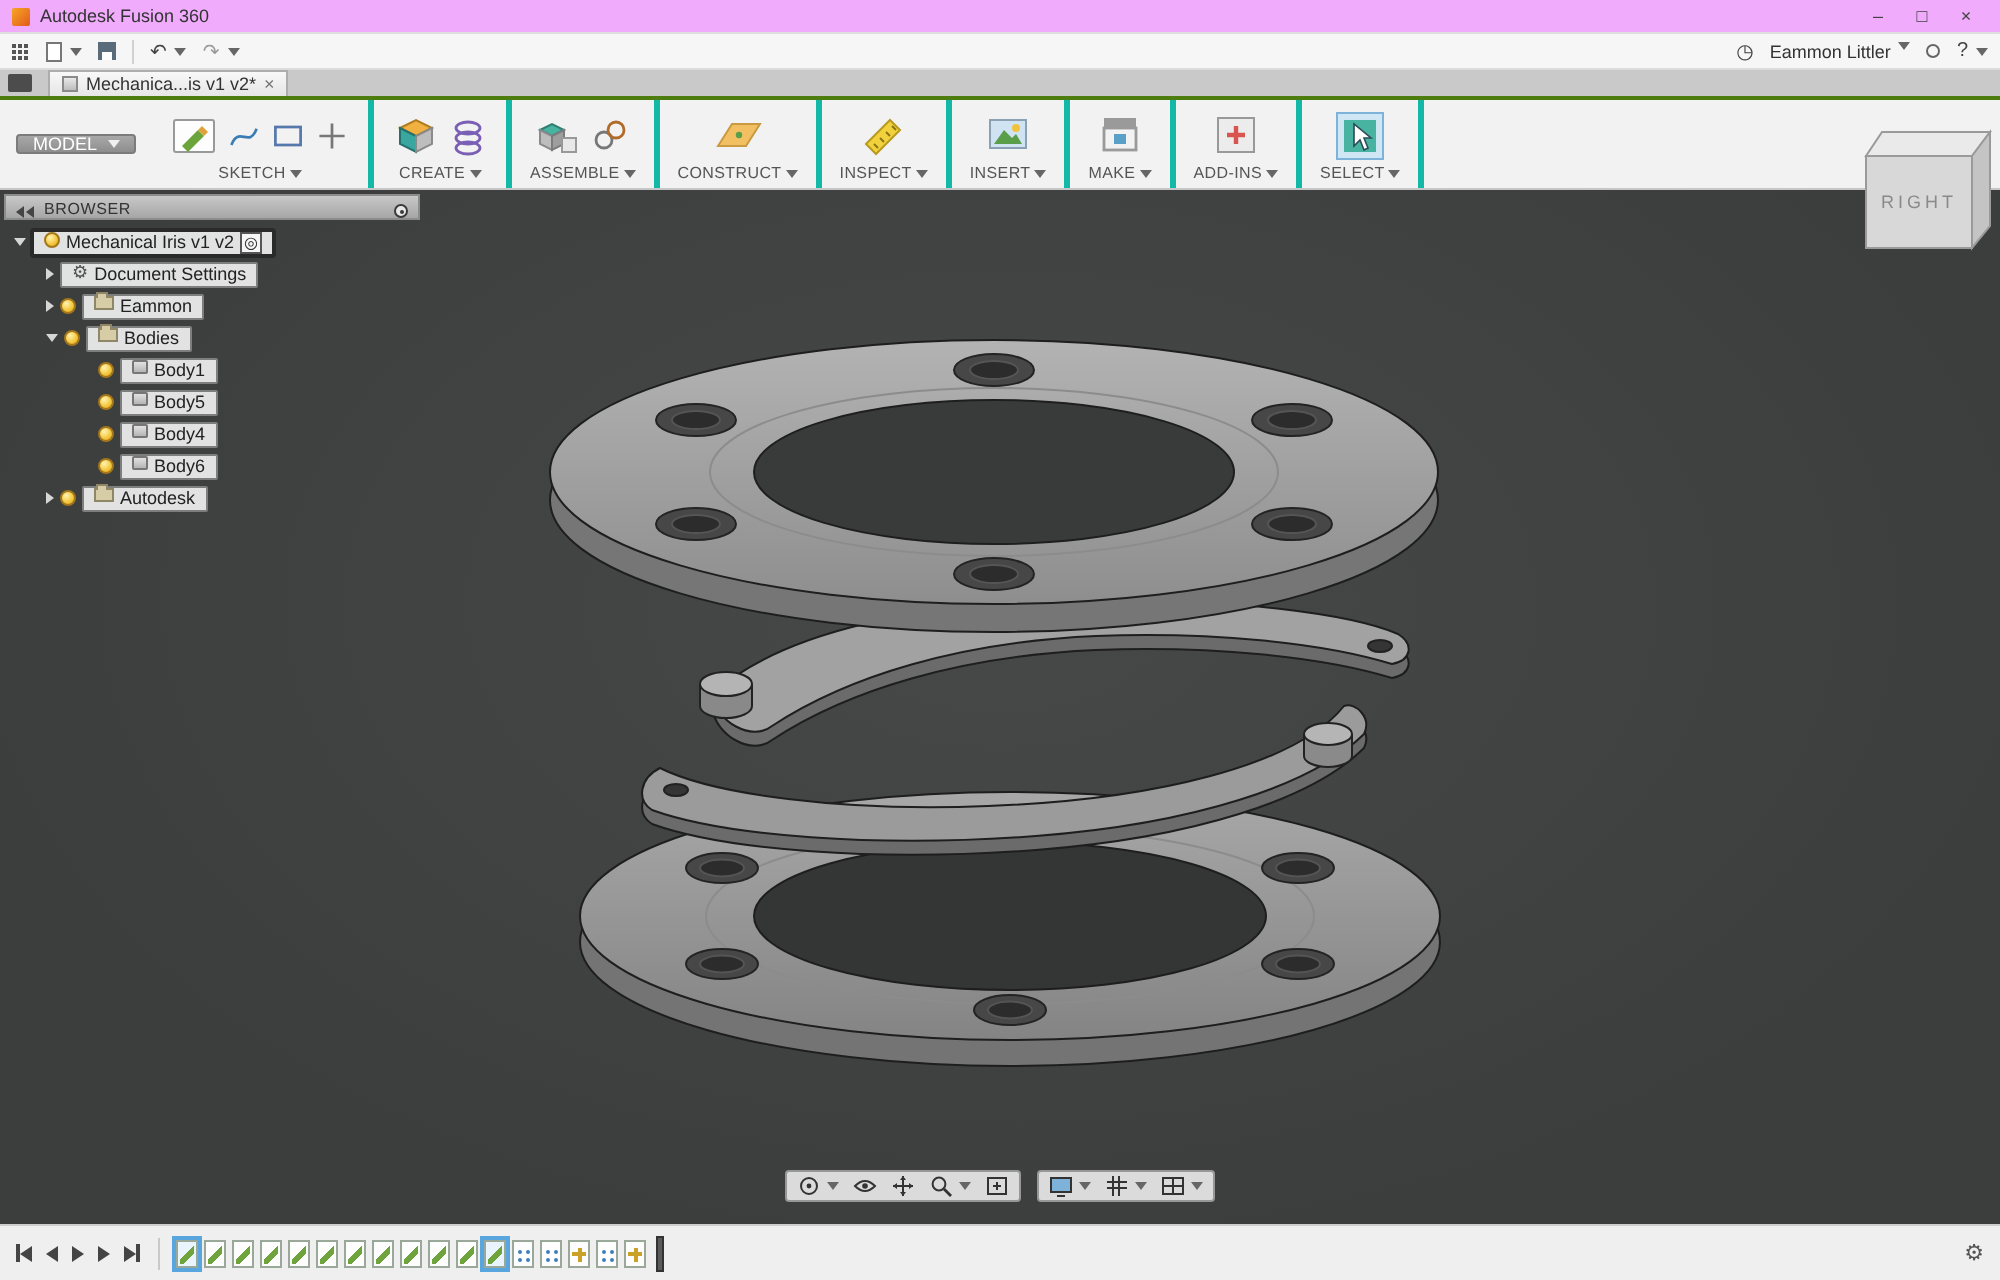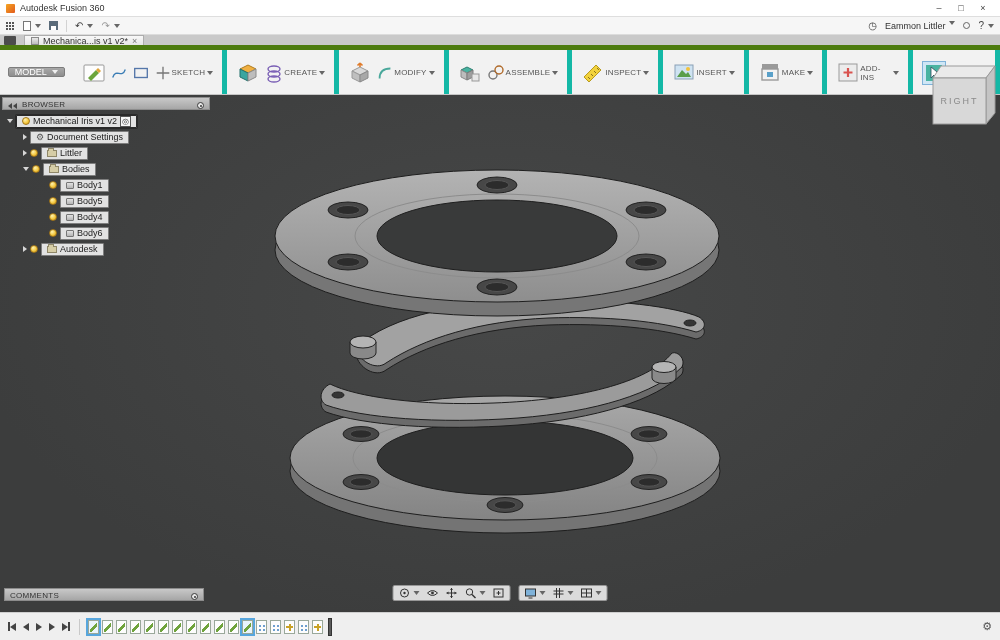--- a/index.html
+++ b/index.html
@@ -1,50 +1,50 @@
 <!DOCTYPE html>
 <html><head>
 <meta charset="utf-8">
 <style>
   *{box-sizing:border-box;margin:0;padding:0}
   html,body{width:1000px;height:640px;overflow:hidden}
   body{font-family:"Liberation Sans",sans-serif;background:#3f4040;-webkit-font-smoothing:antialiased}
   #app{position:relative;width:1000px;height:640px}
 
   
-  .titlebar{height:17px;background:#ffffff;border-bottom:1px solid #dedede;display:flex;align-items:center;padding:0 6px;font-size:9px;color:#333}
+  .titlebar{height:17px;background:#f0abfc;border-bottom:1px solid #dedede;display:flex;align-items:center;padding:0 6px;font-size:9px;color:#333}
   .logo{width:9px;height:9px;background:linear-gradient(135deg,#f5a623,#e25a1c);margin-right:5px;border-radius:1px}
   .spacer{flex:1}
   .winbtn{width:22px;text-align:center;color:#444;font-size:9px;cursor:default}
 
   
   .qat{height:18px;background:#f6f6f6;border-bottom:1px solid #dcdcdc;display:flex;align-items:center;padding:0 6px;font-size:10px;color:#444;gap:8px}
   .qat-btn{display:inline-flex;align-items:center;gap:2px;color:#444}
   .qat-btn.dim{color:#9a9a9a}
   .dots9{width:2px;height:2px;background:#555;box-shadow:3px 0 #555,6px 0 #555,0 3px #555,3px 3px #555,6px 3px #555,0 6px #555,3px 6px #555,6px 6px #555;margin:0 7px 6px 0}
   .doc-ico{width:8px;height:10px;background:#fff;border:1px solid #777}
   .save-ico{width:9px;height:9px;background:#5a6b7a;position:relative}
   .save-ico:after{content:"";position:absolute;left:2px;bottom:0;width:5px;height:4px;background:#fff}
   .vsep{width:1px;height:12px;background:#d2d2d2}
   .caret{width:0;height:0;border-left:3px solid transparent;border-right:3px solid transparent;border-top:4px solid #666;display:inline-block;margin-left:2px}
   .caret.light{border-top-color:#f0f0f0}
   .user{display:inline-flex;align-items:flex-start;gap:2px;font-size:9px;color:#333}
   .notif-dot{width:7px;height:7px;border:1px solid #666;border-radius:50%;display:inline-block}
 
   
-  .tabbar{height:15px;background:#c9c9c9;border-bottom:5px solid #4d7c0f;display:flex;align-items:stretch;padding-left:4px}
+  .tabbar{height:15px;background:#c9c9c9;border-bottom:2px solid #4d7c0f;display:flex;align-items:stretch;padding-left:4px}
   .panel-ico{width:12px;height:9px;background:#4c4c4c;border-radius:1px;align-self:center;margin-right:8px}
   .tab{background:linear-gradient(#f8f8f8,#e6e6e6);border:1px solid #adadad;border-bottom:none;display:flex;align-items:center;gap:4px;padding:0 6px;font-size:9px;color:#333}
   .tab-ico{width:8px;height:8px;background:linear-gradient(#e8e8e8,#bdbdbd);border:1px solid #8a8a8a}
   .tab-close{color:#777;font-size:9px}
 
   
   .ribbon{height:45px;background:#f2f2f2;border-bottom:1px solid #c6c6c6;display:flex;align-items:stretch}
   .model-btn{margin:17px 8px;width:60px;background:linear-gradient(#a8a8a8,#8e8e8e);border:1px solid #7c7c7c;border-radius:2px;color:#fff;font-size:9px;display:flex;align-items:center;justify-content:center;gap:3px}
-  .rgroup{display:flex;flex-direction:row;align-items:center;padding:4px 9px 3px;border-right:5px solid #14b8a6}
+  .rgroup{display:flex;flex-direction:column;align-items:center;justify-content:space-between;padding:4px 9px 3px;border-right:3px solid #14b8a6}
   .ricons{display:flex;align-items:center;gap:4px;height:27px}
   .rlabel{font-size:8px;color:#555;display:flex;align-items:center;letter-spacing:.2px}
   .sel-box{background:#cfe6f5;border:1px solid #7fb2d9;padding:1px;display:flex}
 
   
   .canvas{position:relative;height:517px;background:radial-gradient(ellipse at 50% 40%,#474848 0%,#3c3d3d 75%)}
   .model-svg{position:absolute;inset:0}
 
   
   .viewcube{position:absolute;top:-32px;right:3px}
@@ -54,21 +54,21 @@
   .bheader,.comments{height:13px;background:linear-gradient(#c8c8c8,#a6a6a6);border:1px solid #8c8c8c;display:flex;align-items:flex-end;padding:0 5px;font-size:8px;color:#333;letter-spacing:.3px}
   .bheader{width:208px}
   .dbl-arrow{display:inline-flex;margin-right:4px}
   .tri-sm{width:0;height:0;border-top:3px solid transparent;border-bottom:3px solid transparent;border-right:4px solid #444;margin-right:1px}
   .cdot{margin-left:auto;width:7px;height:7px;border:1px solid #3a3a3a;border-radius:50%;position:relative;background:#e8e8e8}
   .cdot:after{content:"";position:absolute;left:2px;top:2px;width:2px;height:2px;background:#3a3a3a;border-radius:50%}
   .tree{margin-top:3px}
   .trow{display:flex;align-items:center;height:16px;gap:3px}
   .arrow-right{width:0;height:0;border-left:4px solid #d6d6d6;border-top:3.5px solid transparent;border-bottom:3.5px solid transparent;display:inline-block}
   .arrow-down{width:0;height:0;border-top:4px solid #d6d6d6;border-left:3.5px solid transparent;border-right:3.5px solid transparent;display:inline-block}
-  .tbox{display:flex;align-items:center;gap:3px;background:rgba(240,240,240,.92);border:1px solid #7e7e7e;padding:0 5px;height:13px;border-radius:1px;white-space:nowrap}
+  .tbox{display:flex;gap:3px;background:rgba(240,240,240,.92);border:1px solid #7e7e7e;padding:0 5px;height:13px;border-radius:1px;white-space:nowrap}
   .tbox.root{border-color:#2a2a2a;box-shadow:0 0 0 1px #2a2a2a}
   .bulb{width:8px;height:8px;border-radius:50%;background:radial-gradient(circle at 35% 30%,#fff3b0,#f3c63a 60%,#d89b22);border:1px solid #a3771a;flex:none}
   .folder{width:10px;height:7px;background:#d6cda6;border:1px solid #8f8768;position:relative;flex:none}
   .folder:before{content:"";position:absolute;top:-3px;left:0;width:4px;height:2px;background:#d6cda6;border:1px solid #8f8768;border-bottom:none}
   .bodyico{width:8px;height:7px;background:linear-gradient(#e2e2e2,#b5b5b5);border:1px solid #767676;border-radius:1px;flex:none}
   .gear-sm{font-size:9px;color:#555;line-height:9px}
   .ground{border:1px solid #555;background:#f7f7f7;font-size:8px;line-height:9px;padding:0 1px;color:#333}
 
   
   .comments{position:absolute;bottom:11px;left:4px;width:200px}
@@ -194,57 +194,52 @@
             <ellipse cx="10" cy="11" rx="6" ry="3" fill="none" stroke="#7a5fb5" stroke-width="1.4"></ellipse>
             <ellipse cx="10" cy="16" rx="6" ry="3" fill="none" stroke="#7a5fb5" stroke-width="1.4"></ellipse>
           </svg>
       </div>
       <div class="rlabel">
           <span>CREATE</span>
           <span class="caret"></span>
         </div>
     </div>
 
-    <div class="rgroup">
-      <div class="ricons">
-        <svg width="24" height="24" viewBox="0 0 24 24">
-            <polygon points="4,10 12,6 20,10 12,14" fill="#d9d9d9" stroke="#9a9a9a"></polygon>
-            <polygon points="4,10 12,14 12,21 4,17" fill="#bfbfbf" stroke="#9a9a9a"></polygon>
-            <polygon points="20,10 12,14 12,21 20,17" fill="#a8a8a8" stroke="#8a8a8a"></polygon>
-            <path d="M12 6 V2 M12 2 l-2.5 2.5 M12 2 l2.5 2.5" stroke="#e07b2a" stroke-width="1.6" fill="none"></path>
-          </svg>
-        <svg width="18" height="18" viewBox="0 0 20 20">
-            <path d="M4 16 Q4 5 16 5" fill="none" stroke="#49a89b" stroke-width="2"></path>
-          </svg>
-      </div>
-      <div class="rlabel">
-          <span>MODIFY</span>
-          <span class="caret"></span>
-        </div>
-    </div>
 
     <div class="rgroup">
       <div class="ricons">
         <svg width="24" height="24" viewBox="0 0 24 24">
             <polygon points="3,9 9,6 15,9 9,12" fill="#49b3a1" stroke="#2e7f72"></polygon>
             <polygon points="3,9 9,12 9,19 3,16" fill="#bdbdbd" stroke="#8a8a8a"></polygon>
             <polygon points="15,9 9,12 9,19 15,16" fill="#9e9e9e" stroke="#7c7c7c"></polygon>
             <rect x="14" y="13" width="7" height="7" fill="#e8e8e8" stroke="#999"></rect>
           </svg>
         <svg width="20" height="20" viewBox="0 0 20 20">
             <circle cx="7" cy="12" r="4" fill="none" stroke="#777" stroke-width="1.4"></circle>
             <circle cx="13" cy="7" r="4" fill="none" stroke="#b06a2a" stroke-width="1.4"></circle>
           </svg>
       </div>
       <div class="rlabel">
           <span>ASSEMBLE</span>
           <span class="caret"></span>
         </div>
     </div>
 
+    <div class="rgroup">
+      <div class="ricons">
+        <svg width="26" height="24" viewBox="0 0 26 24">
+            <polygon points="3,17 10,6 24,6 17,17" fill="#f2c063" stroke="#c99a3f"></polygon>
+            <circle cx="13.5" cy="11.5" r="1.6" fill="#5a9e4a"></circle>
+          </svg>
+      </div>
+      <div class="rlabel">
+          <span>CONSTRUCT</span>
+          <span class="caret"></span>
+        </div>
+    </div>
 
     <div class="rgroup">
       <div class="ricons">
         <svg width="24" height="24" viewBox="0 0 24 24">
             <polygon points="3,16 15,4 20,9 8,21" fill="#f2d23c" stroke="#b89a1f"></polygon>
             <path d="M7 16 l2 2 M10 13 l2 2 M13 10 l2 2 M16 7 l2 2" stroke="#8a741a" stroke-width="1"></path>
           </svg>
       </div>
       <div class="rlabel">
           <span>INSPECT</span>
@@ -418,21 +413,21 @@
               <span>Document Settings</span>
             </span>
         </div>
 
 
         <div class="trow" style="padding-left:21px">
           <span class="arrow-right"></span>
           <span class="bulb"></span>
           <span class="tbox">
               <span class="folder"></span>
-              <span>Littler</span>
+              <span>Eammon</span>
             </span>
         </div>
 
         <div class="trow" style="padding-left:21px">
           <span class="arrow-down"></span>
           <span class="bulb"></span>
           <span class="tbox">
               <span class="folder"></span>
               <span>Bodies</span>
             </span>
@@ -472,24 +467,20 @@
           <span class="bulb"></span>
           <span class="tbox">
               <span class="folder"></span>
               <span>Autodesk</span>
             </span>
         </div>
 
       </div>
     </div>
 
-    <div class="comments">
-      <span>COMMENTS</span>
-      <span class="cdot"></span>
-    </div>
 
     <div class="navbar">
       <div class="navgroup">
         <span class="nav-it">
             <svg width="12" height="12" viewBox="0 0 12 12">
               <circle cx="6" cy="6" r="4" fill="none" stroke="#333"></circle>
               <circle cx="6" cy="6" r="1.2" fill="#333"></circle>
             </svg>
             <span class="caret"></span>
           </span>

